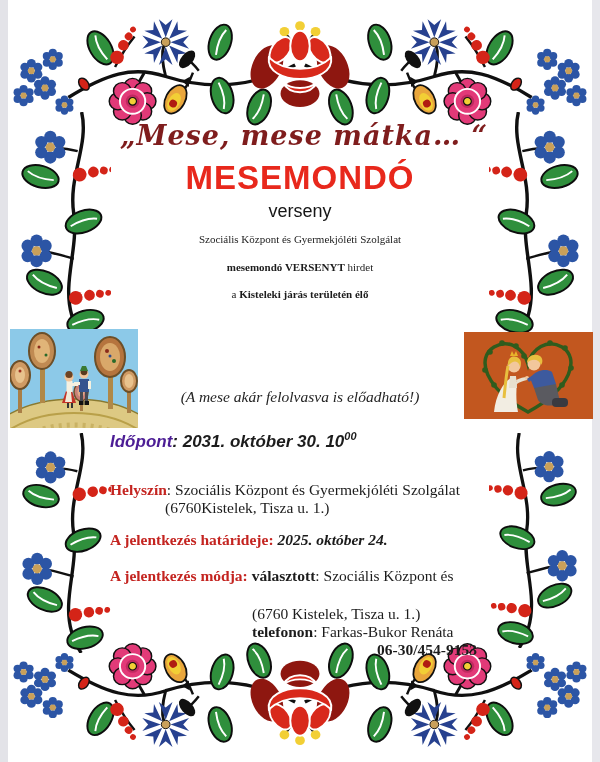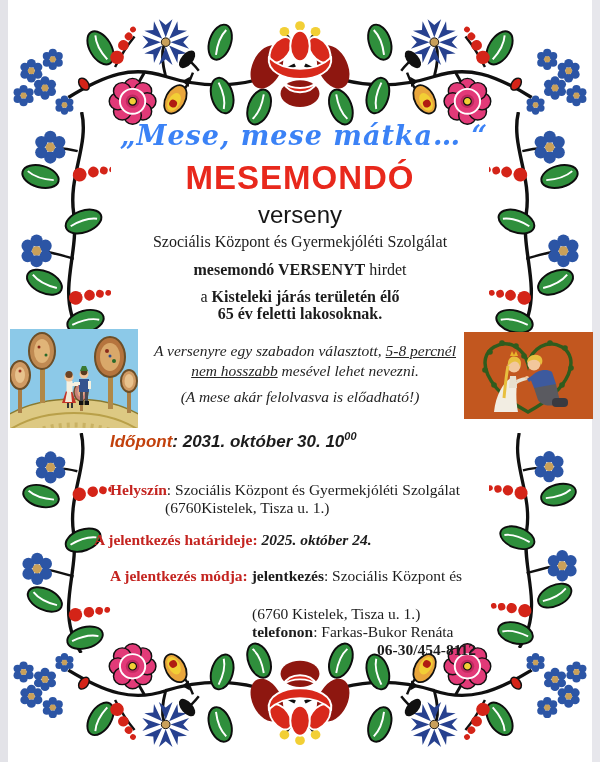--- a/index.html
+++ b/index.html
@@ -4,33 +4,33 @@
 <style>
   html,body{margin:0;padding:0;background:#ffffff;}
   .page{position:relative;width:600px;height:762px;background:#ffffff;overflow:hidden;
         font-family:"Liberation Serif",serif;color:#1c1c1c;}
   .edge{position:absolute;top:0;bottom:0;width:8px;background:#e3e3e8;}
   .edge.left{left:0;}
   .edge.right{right:0;background:#e7e7ec;}
   .abs{position:absolute;}
   .t-center{position:absolute;left:0;right:0;text-align:center;}
   .script-title{font-family:"DejaVu Serif",serif;font-style:italic;font-weight:bold;
-                font-size:27px;letter-spacing:1px;color:#3b82f6;padding-left:8px;}
+                font-size:27px;letter-spacing:1px;color:#7f1d1d;padding-left:8px;}
   .main-title{font-family:"Liberation Sans",sans-serif;font-weight:bold;font-size:33px;
               color:#e8281c;letter-spacing:1px;}
-  .subtitle{font-family:"Liberation Sans",sans-serif;font-size:24px;color:#161616;}
-  .body-line{font-size:16px;}
+  .subtitle{font-family:"Liberation Sans",sans-serif;font-size:18px;color:#161616;}
+  .body-line{font-size:11px;}
   .bold{font-weight:bold;}
   .rules{font-style:italic;font-size:15.5px;line-height:20px;color:#242424;}
   .u{text-decoration:underline;}
   .detail{position:absolute;font-size:15.5px;line-height:19px;}
   .redlabel{color:#c42420;font-weight:bold;}
   .date-line{position:absolute;font-family:"Liberation Sans",sans-serif;
              font-style:italic;font-weight:bold;font-size:17px;}
-  .date-line .redlabel{color:#c2410c;}
+  .date-line .redlabel{color:#4c1d95;}
   .sup{vertical-align:super;font-size:11px;font-weight:bold;}
   .bolditalic{font-weight:bold;font-style:italic;}
   svg{display:block;}
   .flipv{transform:scaleY(-1);}
   .fliph{transform:scaleX(-1);}
 </style>
 </head>
 <body>
 
 <div class="page">
@@ -272,42 +272,38 @@
   <div class="t-center main-title" style="top:159px">MESEMONDÓ</div>
   <div class="t-center subtitle" style="top:201px">verseny</div>
 
   <div class="t-center body-line" style="top:233px">Szociális Központ és Gyermekjóléti Szolgálat</div>
   <div class="t-center body-line" style="top:288px">
     <span>a </span><span class="bold">Kisteleki járás területén élő</span>
   </div>
   <div class="t-center body-line" style="top:261px">
     <span class="bold">mesemondó VERSENYT</span><span> hirdet</span>
   </div>
-  <div class="t-center body-line bold" style="top:305px">65 év feletti lakosoknak.</div>
-
-  <div class="t-center rules" style="top:341px;left:142px;right:132px">
-    <span>A versenyre egy szabadon választott, </span><span class="u">5-8 percnél nem hosszabb</span><span> mesével lehet nevezni.</span>
-  </div>
+
   <div class="t-center rules" style="top:387px">(A mese akár felolvasva is előadható!)</div>
 
   <div class="date-line" style="left:110px;top:430px">
     <span class="redlabel">Időpont</span><span>: 2031. október 30. 10</span><span class="sup">00</span>
   </div>
 
   <div class="detail" style="left:110px;top:480px">
     <span class="redlabel">Helyszín</span><span>: Szociális Központ és Gyermekjóléti Szolgálat</span>
   </div>
   <div class="detail" style="left:165px;top:498px">(6760Kistelek, Tisza u. 1.)</div>
 
-  <div class="detail" style="left:94px;top:530px">
+  <div class="detail" style="left:110px;top:530px">
     <span class="redlabel">A jelentkezés határideje:</span><span class="bolditalic"> 2025. október 24.</span>
   </div>
 
   <div class="detail" style="left:110px;top:566px">
-    <span class="redlabel">A jelentkezés módja:</span><span class="bold"> jelentkezés</span><span>: Szociális Központ és</span>
+    <span class="redlabel">A jelentkezés módja:</span><span class="bold"> választott</span><span>: Szociális Központ és</span>
   </div>
   <div class="detail" style="left:252px;top:604px">(6760 Kistelek, Tisza u. 1.)</div>
   <div class="detail" style="left:252px;top:622px">
     <span class="bold">telefonon</span><span>: Farkas-Bukor Renáta</span>
   </div>
-  <div class="detail bold" style="left:377px;top:640px">06-30/454-8112</div>
+  <div class="detail bold" style="left:377px;top:640px">06-30/454-9153</div>
 
 </div>
 
 </body></html>

